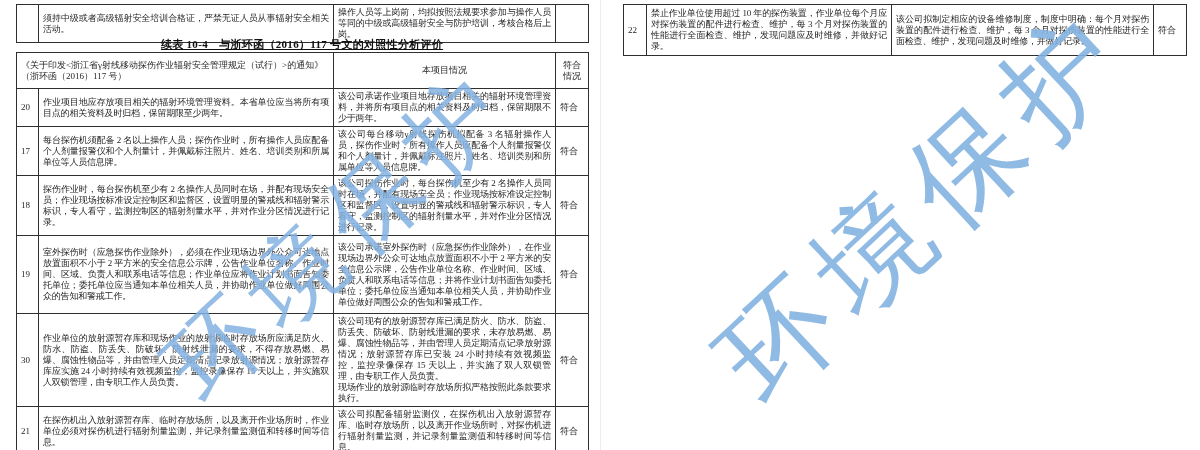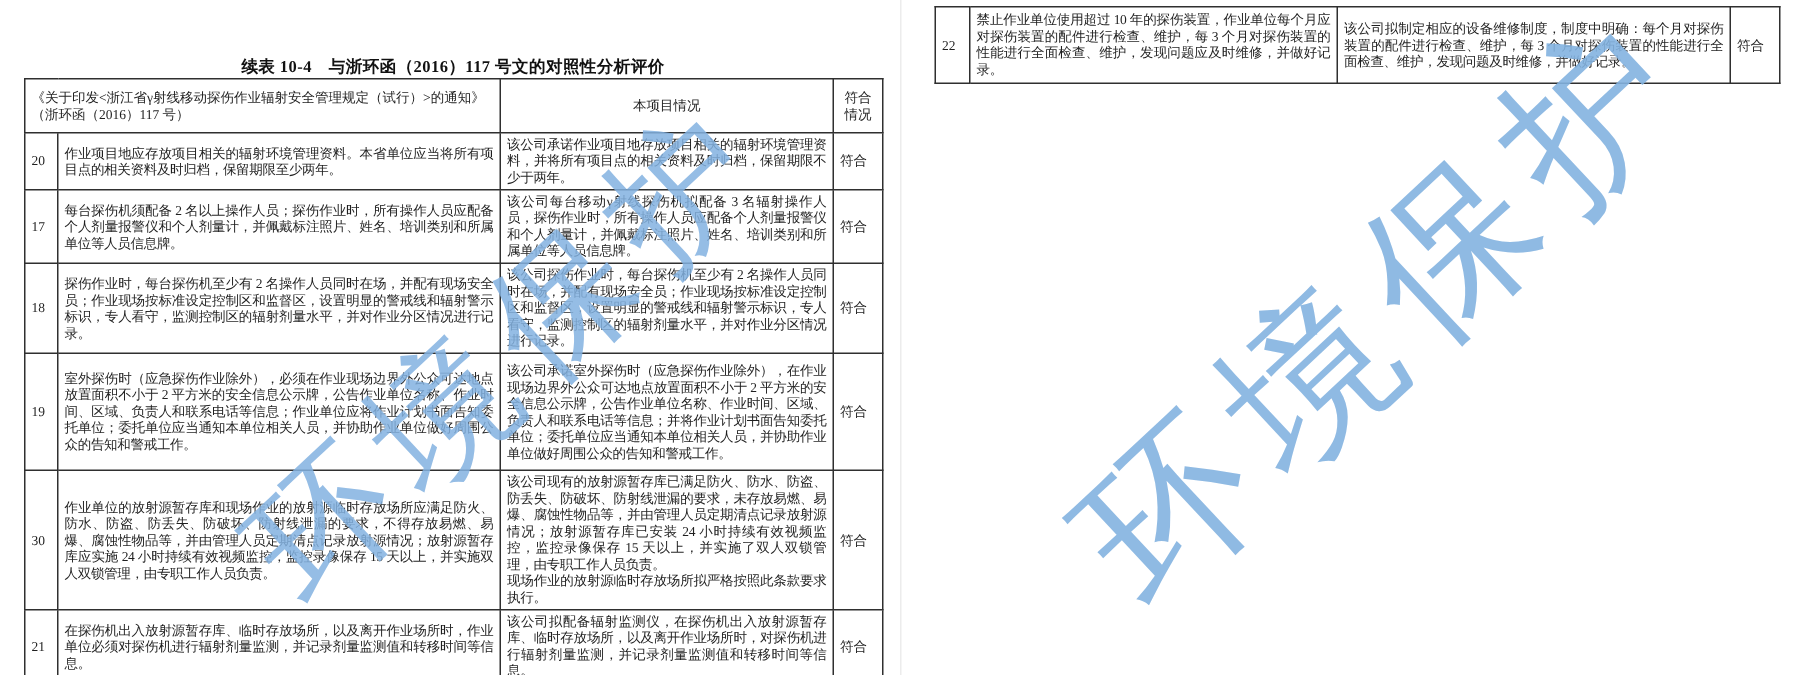--- a/index.html
+++ b/index.html
@@ -51,22 +51,42 @@
     left:325px;top:205px;font-size:112px;letter-spacing:16px;
     color:rgba(131,178,224,0.9);
     transform:translate(-50%,-50%) rotate(-43deg);
   }
 </style>
 </head>
 <body>
 
 <div class="page page-left">
 
+  <table class="doc-table" style="left:16px;top:4px;width:572px;">
+    <colgroup>
+        <col style="width:22px">
+        <col style="width:295px">
+        <col style="width:222px">
+        <col style="width:33px">
+      </colgroup>
+    <tbody>
+        <tr style="height:31px">
+      <td class="num-cell"></td>
+      <td class="text-cell">
+            <div class="cell-text">须持中级或者高级辐射安全培训合格证，严禁无证人员从事辐射安全相关活动。</div>
+          </td>
+      <td class="text-cell">
+            <div class="cell-text">操作人员等上岗前，均拟按照法规要求参加与操作人员等同的中级或高级辐射安全与防护培训，考核合格后上岗。</div>
+          </td>
+      <td class="conf-cell"></td>
+    </tr>
+  </tbody>
+    </table>
 
-  <div class="table-title" style="left:16px;top:37px;width:572px;">续表 10-4　与浙环函（2016）117 号文的对照性分析评价</div>
+  <div class="table-title" style="left:16px;top:37px;width:572px;text-decoration:underline;">续表 10-4　与浙环函（2016）117 号文的对照性分析评价</div>
 
   <table class="doc-table" style="left:16px;top:52px;width:572px;">
     <colgroup>
         <col style="width:22px">
         <col style="width:295px">
         <col style="width:222px">
         <col style="width:33px">
       </colgroup>
     <tbody>
         <tr style="height:36px">

